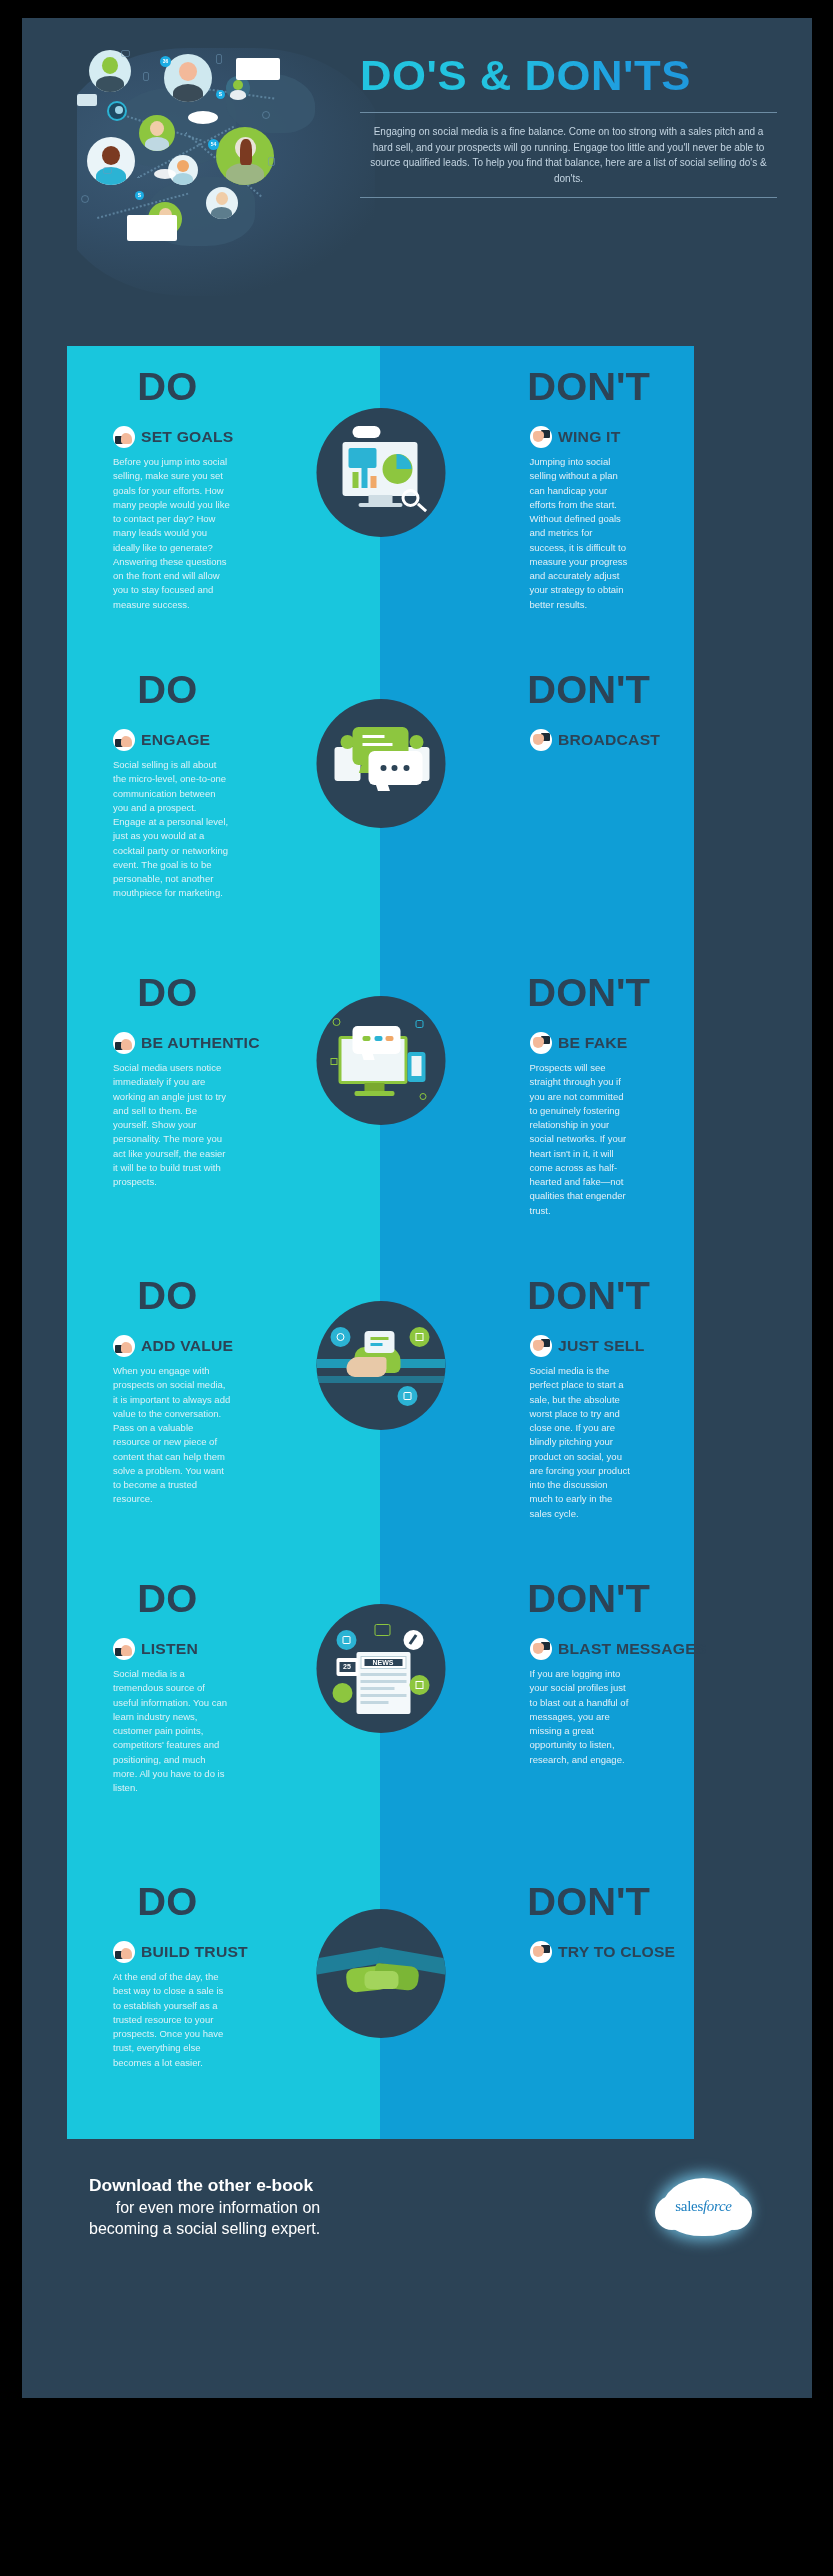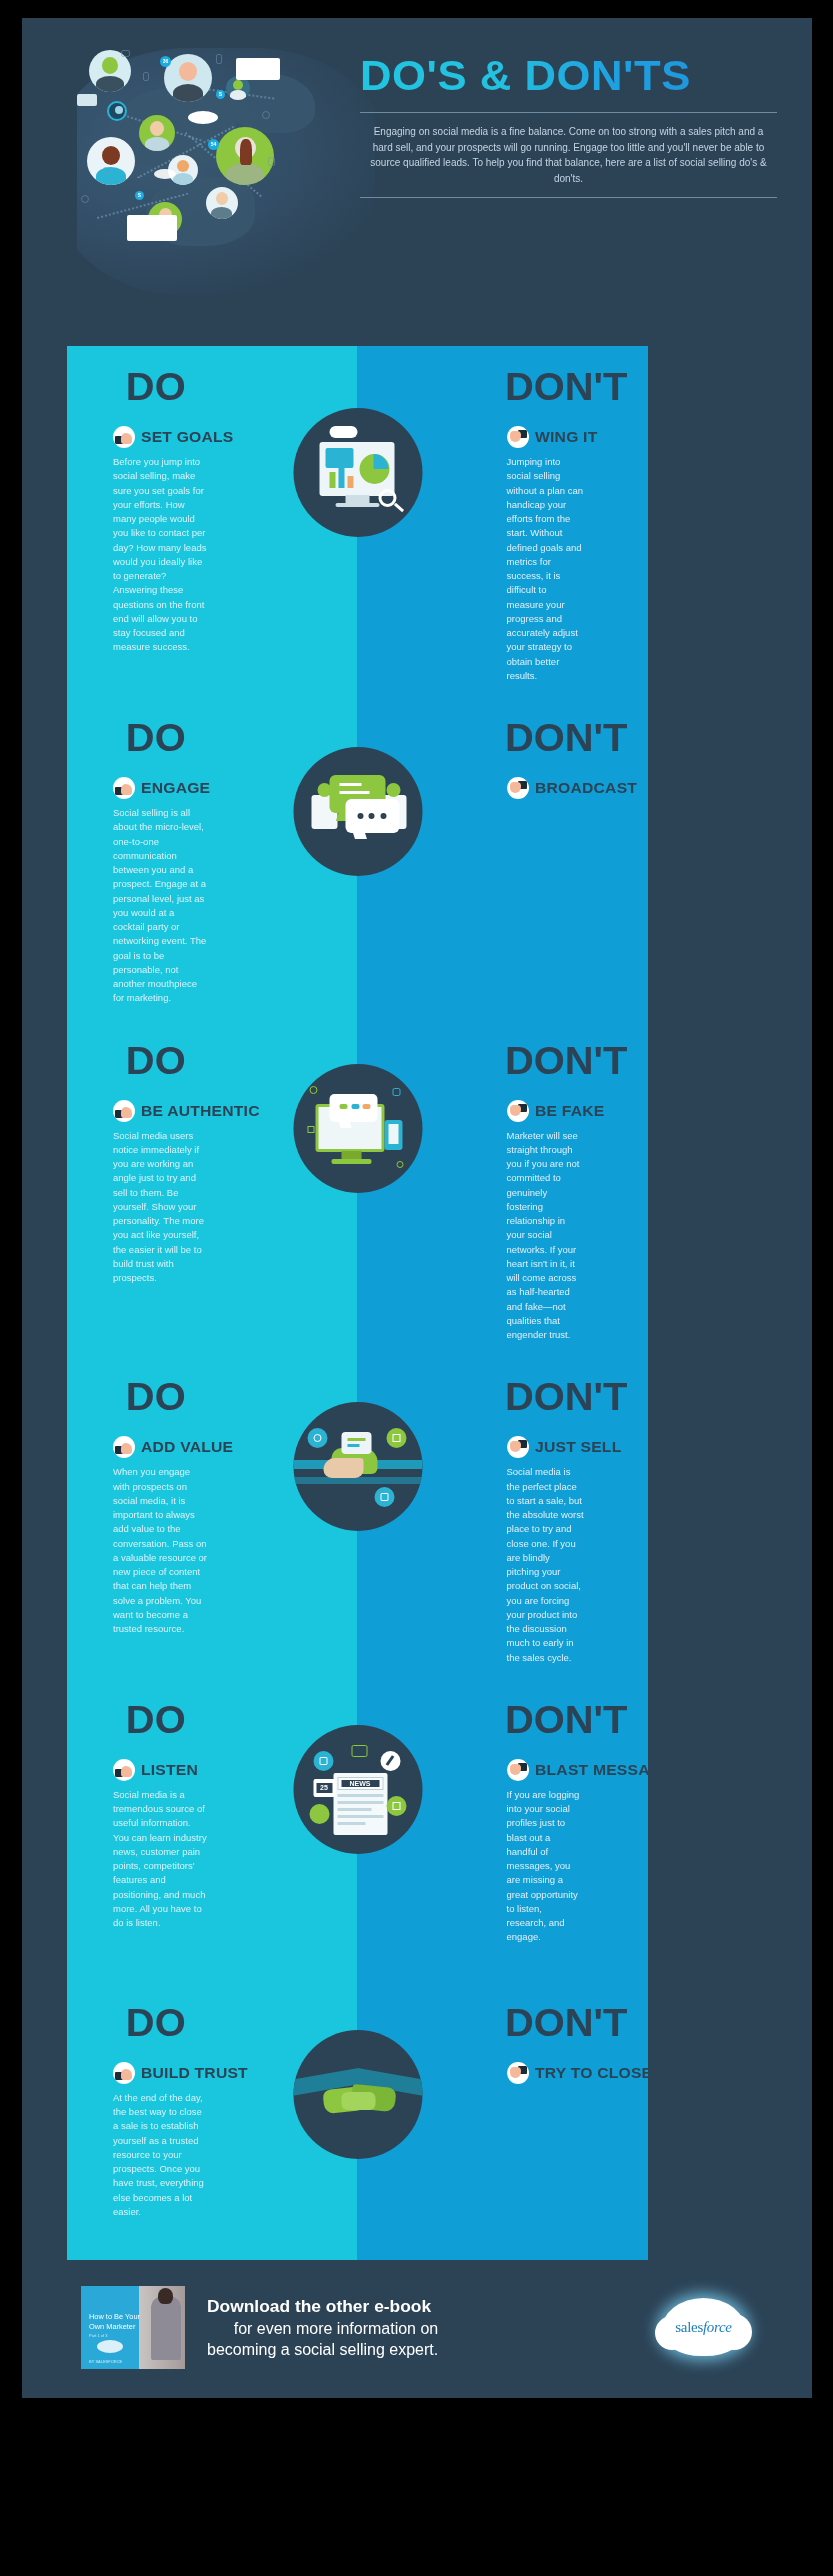--- a/index.html
+++ b/index.html
@@ -146,21 +146,21 @@
   .rule-bottom {
     height: 1px;
     background: #6d8ca3;
     margin-top: 11px;
   }
 
   
   .panel {
     position: relative;
     margin: 10px 45px 0 45px;
-    width: 581px;
+    width: 627px;
     background: linear-gradient(90deg,
         #19c6dd 0%, #19c6dd 49.9%,
         #0f9ed6 50%, #0f9ed6 100%);
   }
 
   .row {
     position: relative;
     display: flex;
     min-height: 303px;
   }
@@ -502,21 +502,21 @@
           <span class="sub-title">BE AUTHENTIC</span>
         </div>
         <div class="body-text">Social media users notice immediately if you are working an angle just to try and sell to them. Be yourself. Show your personality. The more you act like yourself, the easier it will be to build trust with prospects.</div>
       </div>
       <div class="col col-dont">
         <div class="big-word big-dont">DON'T</div>
         <div class="head-line right">
           <span class="thumb thumb-down"></span>
           <span class="sub-title">BE FAKE</span>
         </div>
-        <div class="body-text">Marketer will see straight through you if you are not committed to genuinely fostering relationship in your social networks. If your heart isn't in it, it will come across as half-hearted and fake—not qualities that engender trust.</div>
+        <div class="body-text">Prospects will see straight through you if you are not committed to genuinely fostering relationship in your social networks. If your heart isn't in it, it will come across as half-hearted and fake—not qualities that engender trust.</div>
       </div>
       <div class="circle-art" style="top:44px;">
         <div class="ci" style="left:22px;top:40px;width:69px;height:48px;background:#eff6f8;border-radius:3px;border:3px solid #8dc63f;"></div>
         <div class="ci" style="left:48px;top:87px;width:20px;height:8px;background:#7aa92f;"></div>
         <div class="ci" style="left:38px;top:95px;width:40px;height:5px;background:#8dc63f;border-radius:2px;"></div>
         <div class="ci" style="left:36px;top:30px;width:48px;height:28px;background:#ffffff;border-radius:5px;"></div>
         <div class="ci" style="left:46px;top:56px;width:11px;height:8px;background:#ffffff;transform:skewX(16deg);"></div>
         <div class="ci" style="left:46px;top:40px;width:8px;height:5px;background:#8dc63f;border-radius:2px;"></div>
         <div class="ci" style="left:58px;top:40px;width:8px;height:5px;background:#2bb3d4;border-radius:2px;"></div>
         <div class="ci" style="left:69px;top:40px;width:8px;height:5px;background:#f0a868;border-radius:2px;"></div>
@@ -623,27 +623,20 @@
         <div class="ci" style="left:62px;top:44px;width:71px;height:16px;background:#1f7f99;transform:rotate(10deg);"></div>
         <div class="ci" style="left:30px;top:58px;width:42px;height:24px;background:#8dc63f;border-radius:8px 4px 10px 10px;transform:rotate(-6deg);"></div>
         <div class="ci" style="left:58px;top:56px;width:44px;height:24px;background:#7bb636;border-radius:4px 8px 10px 10px;transform:rotate(6deg);"></div>
         <div class="ci" style="left:48px;top:62px;width:34px;height:18px;background:#a3d45c;border-radius:6px;"></div>
       </div>
     </div>
 
   </div>
 
   <div class="footer">
-    <div class="ebook">
-      <div class="ebook-person"></div>
-      <div class="ebook-t1">How to Be Your Own Marketer</div>
-      <div class="ebook-t2">Part 1 of 3</div>
-      <div class="ebook-cloud"></div>
-      <div class="ebook-t3">BY SALESFORCE</div>
-    </div>
     <div class="cta">
       <div class="cta-1">Download the other e-book</div>
       <div class="cta-2">for even more information on</div>
       <div class="cta-3">becoming a social selling expert.</div>
     </div>
     <div class="sf-logo">
       <div class="sf-cloud"></div>
       <div class="sf-word">
           <span>sales</span>
           <i>force</i>

